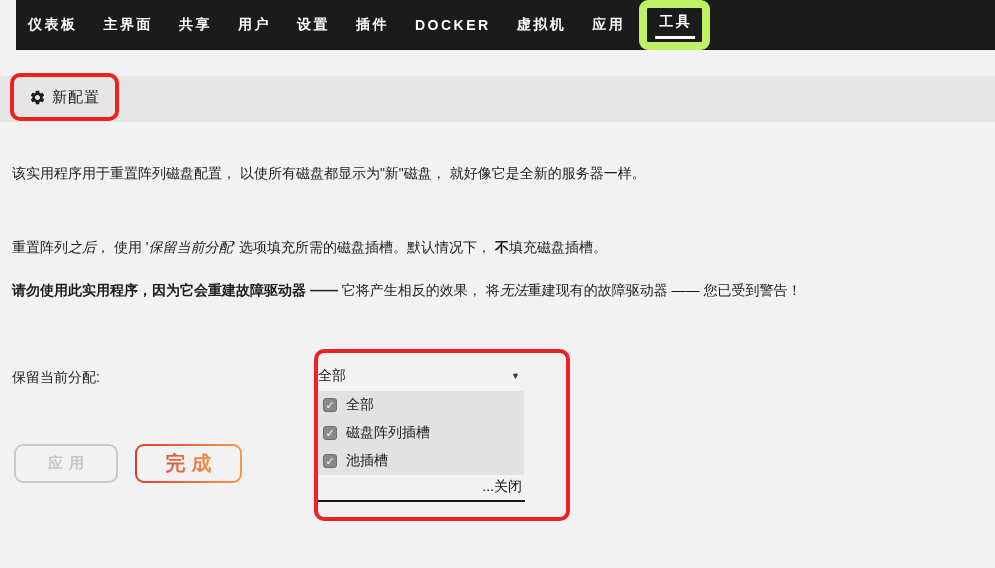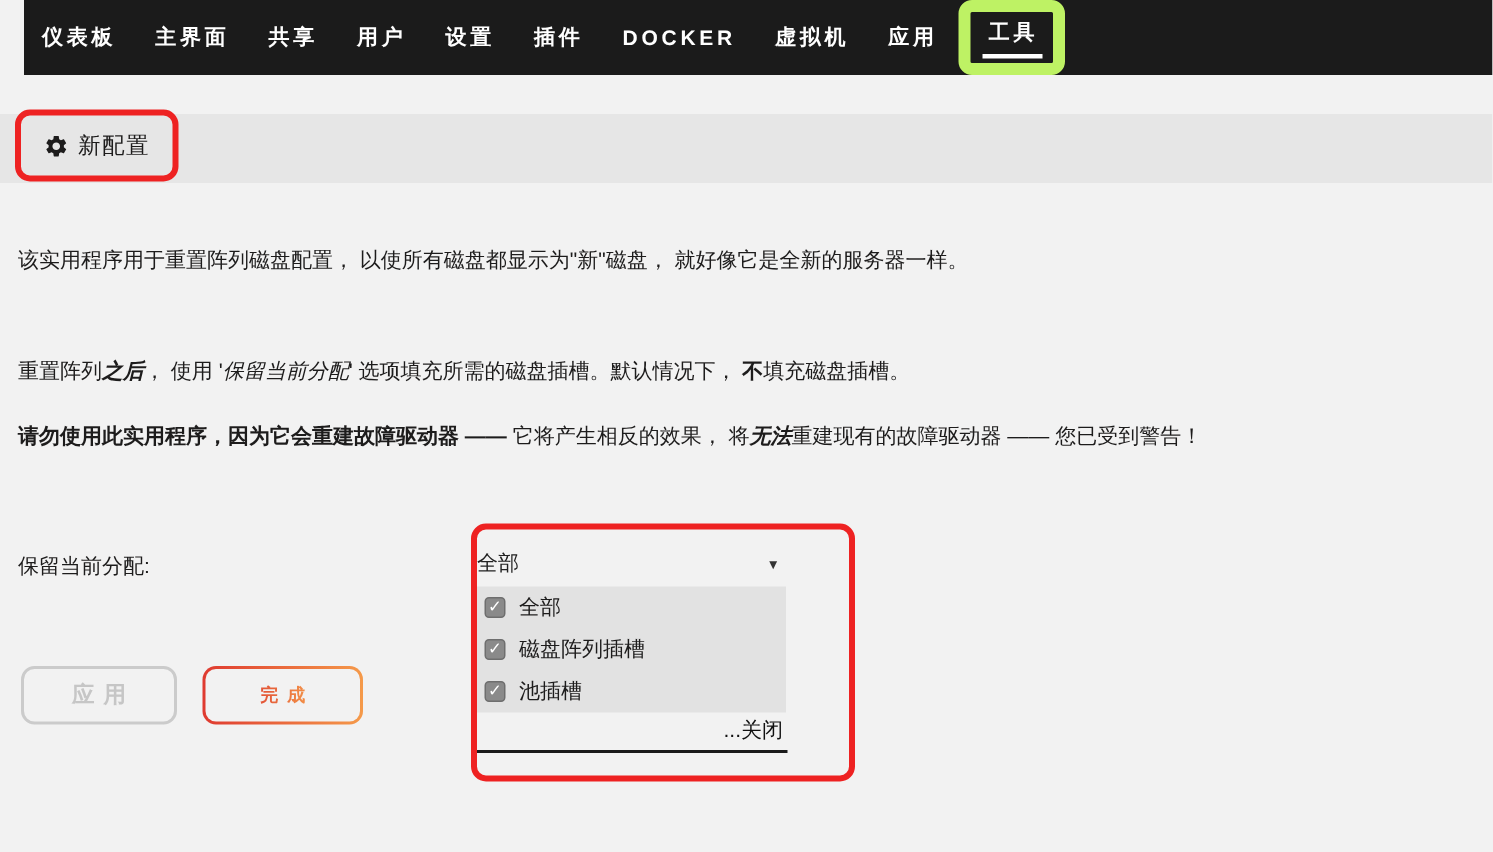--- a/index.html
+++ b/index.html
@@ -21,21 +21,21 @@
   .section-bar { position:absolute; top:76px; left:0; width:995px; height:46px; background:#e6e6e6; }
   .section-annotation { position:absolute; left:10px; top:-3px; height:48px;
                         border:4px solid #ee2222; border-radius:10px;
                         display:flex; align-items:center; gap:6px; padding:0 15px; }
   .section-title { font-size:15px; color:#1d1c1c; letter-spacing:1px; }
   .gear-svg { display:block; }
 
   
   .para { position:absolute; left:12px; font-size:14px; color:#1d1c1c; line-height:18px; white-space:nowrap; }
   .p1 { top:164px; } .p2 { top:203px; } .p3 { top:238px; } .p4 { top:281px; }
-  .bi { font-weight:bold; font-style:italic;margin-top:28px; }
+  .bi { font-weight:normal; font-style:italic;margin-top:28px; }
   .it { font-style:italic;margin-top:31px; }
   .bd { font-weight:bold; }
 
   
   .form-label { position:absolute; left:12px; top:369px; font-size:14px; color:#1d1c1c; }
 
   .dropdown-annotation { position:absolute; left:314px; top:349px; width:256px; height:172px;
                          border:4px solid #ee2222; border-radius:10px; pointer-events:none; }
 
   .select-row { position:absolute; left:318px; top:364px; width:206px; height:24px;
@@ -55,21 +55,21 @@
 
   
   .btn-apply { position:absolute; left:14px; top:444px; width:104px; height:39px;
                background:transparent; border:2px solid #cbcbcb; border-radius:9px;
                color:#c6c6c6; font-size:15px; font-weight:bold; letter-spacing:6px; text-indent:6px;
                font-family:inherit; cursor:default; }
   .btn-done { position:absolute; left:135px; top:444px; width:107px; height:39px; padding:2px;
               background:linear-gradient(90deg,#df3a30,#f59a4a); border-radius:9px; border:none; cursor:pointer; }
   .btn-done-inner { width:100%; height:100%; border-radius:7px; background:#f2f2f2;
                     display:flex; align-items:center; justify-content:center; }
-  .btn-done-label { font-size:12px; font-weight:bold; letter-spacing:6px; text-indent:6px;
+  .btn-done-label { font-size:20px; font-weight:bold; letter-spacing:6px; text-indent:6px;
                     background:linear-gradient(90deg,#e04a35,#f59a4a);
                     -webkit-background-clip:text; background-clip:text; color:transparent; }
 </style>
 </head>
 <body>
 
 <div class="page">
 
   <div class="nav">
     <span class="nav-item">仪表板</span>

